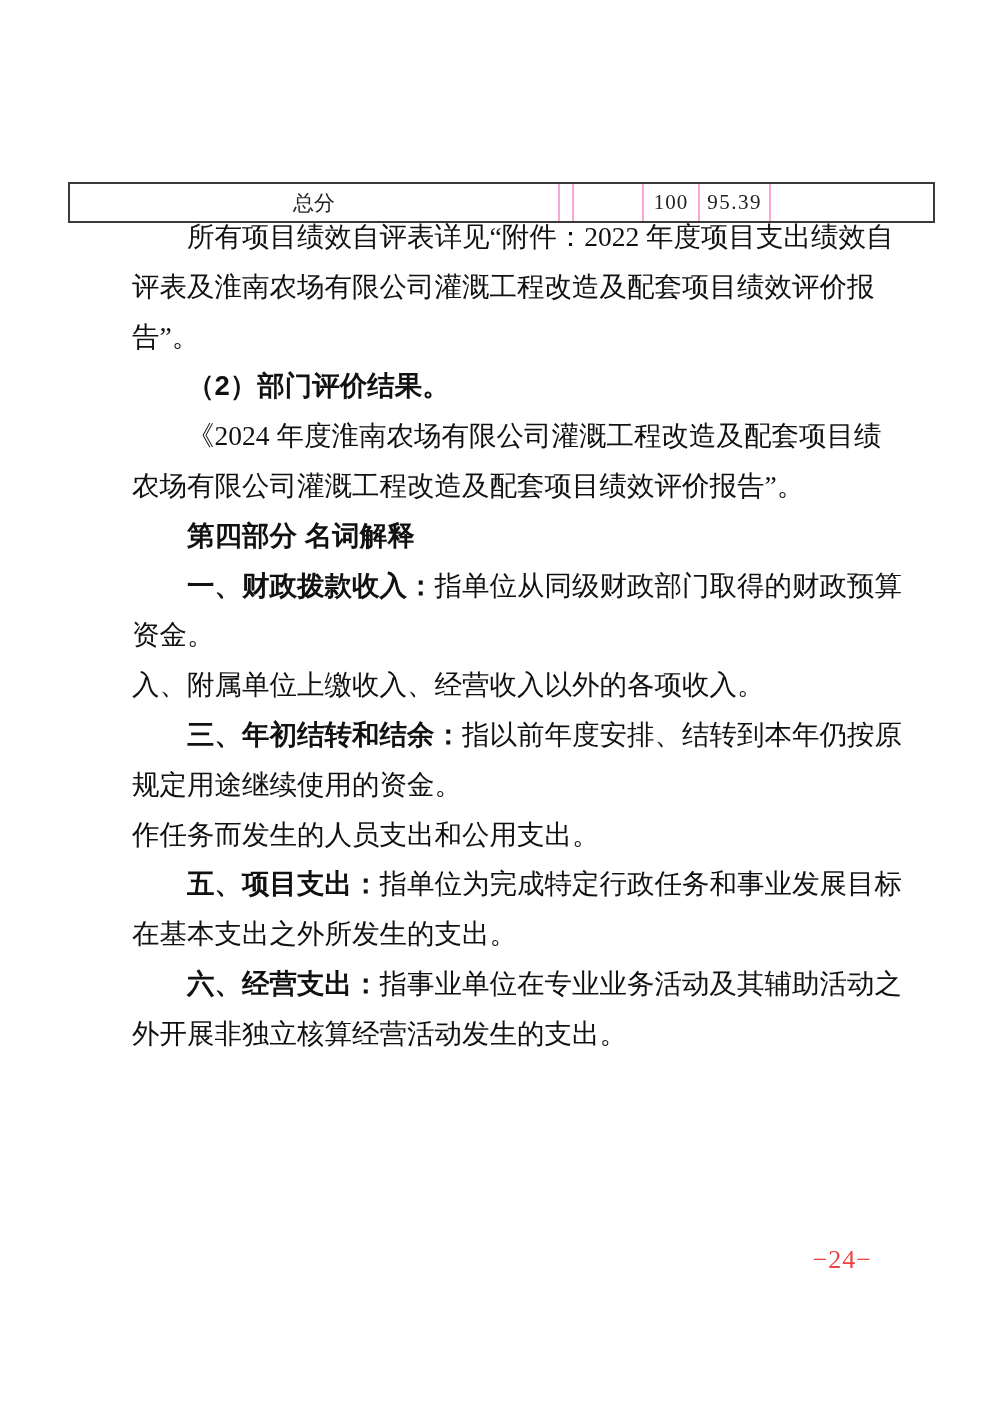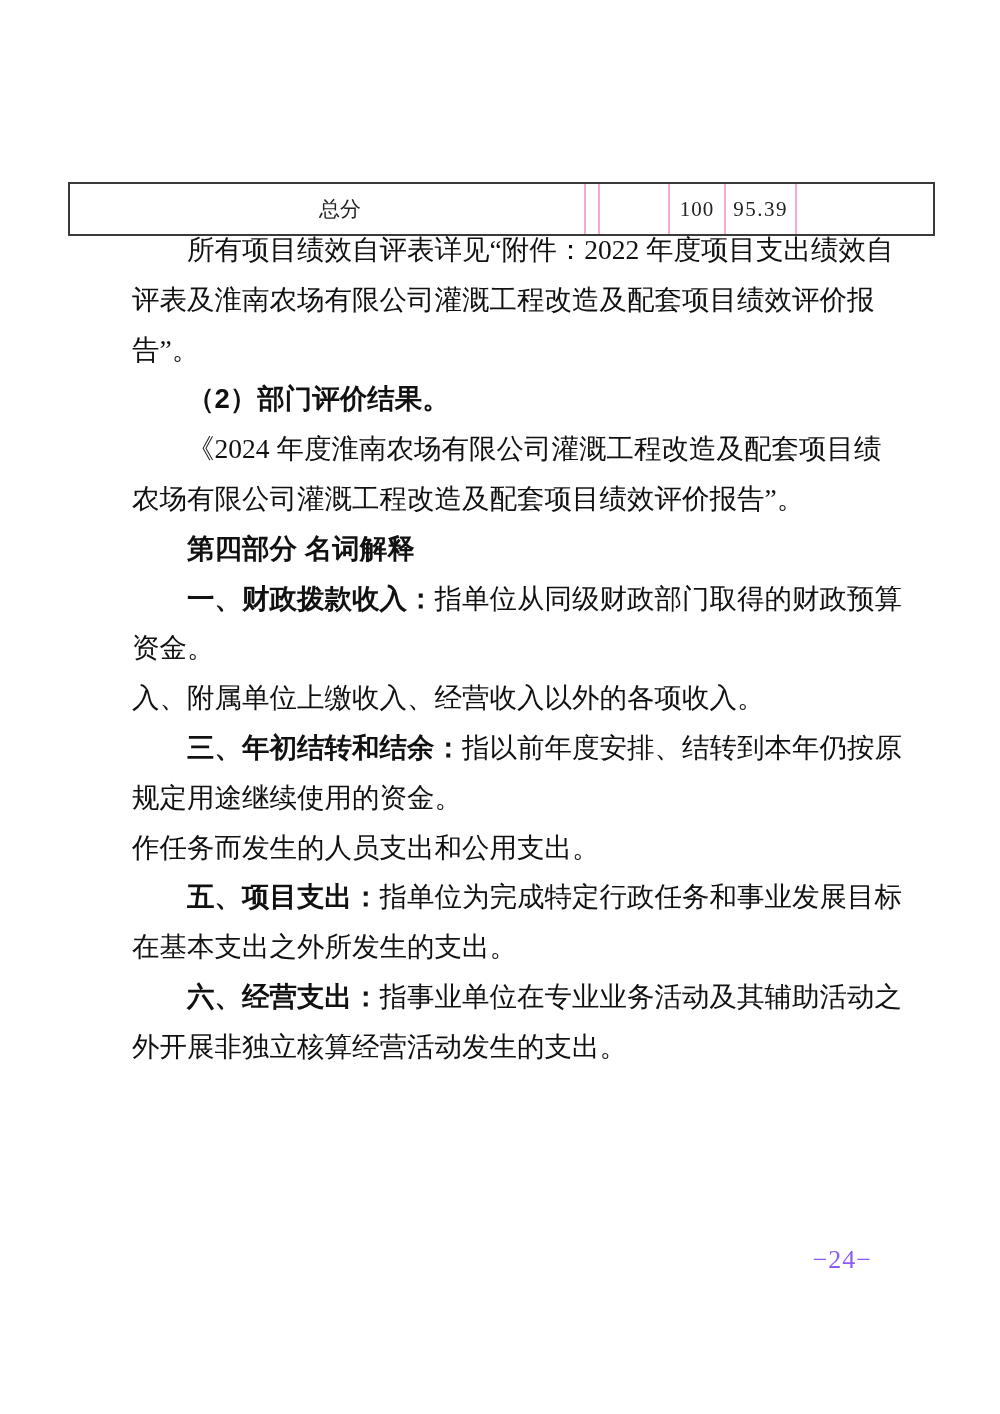--- a/index.html
+++ b/index.html
@@ -16,26 +16,25 @@
     font-family: "Liberation Serif", serif;
     color: #1a1a1a;
   }
 
   
   .score-table {
     position: absolute;
     left: 68px;
     top: 182px;
     width: 867px;
-    height: 54px;
+    height: 41px;
     display: flex;
     border: 2px solid #3a3a3a;
     box-sizing: border-box;
     background: #ffffff;
-    padding-left: 26px;
   }
   .score-table .cell {
     box-sizing: border-box;
     border-left: 2px solid #f9a8d4;
     display: flex;
     align-items: center;
     justify-content: center;
     font-size: 21px;
     color: #222222;
     overflow: hidden;
@@ -46,21 +45,21 @@
   .c2 { width: 14px; }
   .c3 { width: 70px; }
   .c4 { width: 56px; letter-spacing: 1px; font-size: 20px; }
   .c5 { width: 71px; letter-spacing: 1.5px; font-size: 20px; }
   .c6 { flex: 1; }
 
   
   .body-text {
     position: absolute;
     left: 132px;
-    top: 225px;
+    top: 212px;
     width: 748px;
     font-size: 27.5px;
     line-height: 49.8px;
     color: #111111;
     white-space: nowrap;
   }
   .body-text .line { height: 49.8px; }
   .body-text .line.indent { padding-left: 55px; }
   .run { font-weight: 400; }
   .run.bold {
@@ -68,21 +67,21 @@
     font-family: "Liberation Sans", sans-serif;
   }
 
   
   .page-number {
     position: absolute;
     top: 1245px;
     right: 128px;
     font-size: 26px;
     letter-spacing: 1px;
-    color: #8b5cf6;
+    color: #ef4444;
     font-family: "Liberation Serif", serif;
   }
 </style>
 </head>
 <body>
 
 <div class="page">
 
   <div class="score-table">
     <div class="cell c1">总分</div>

